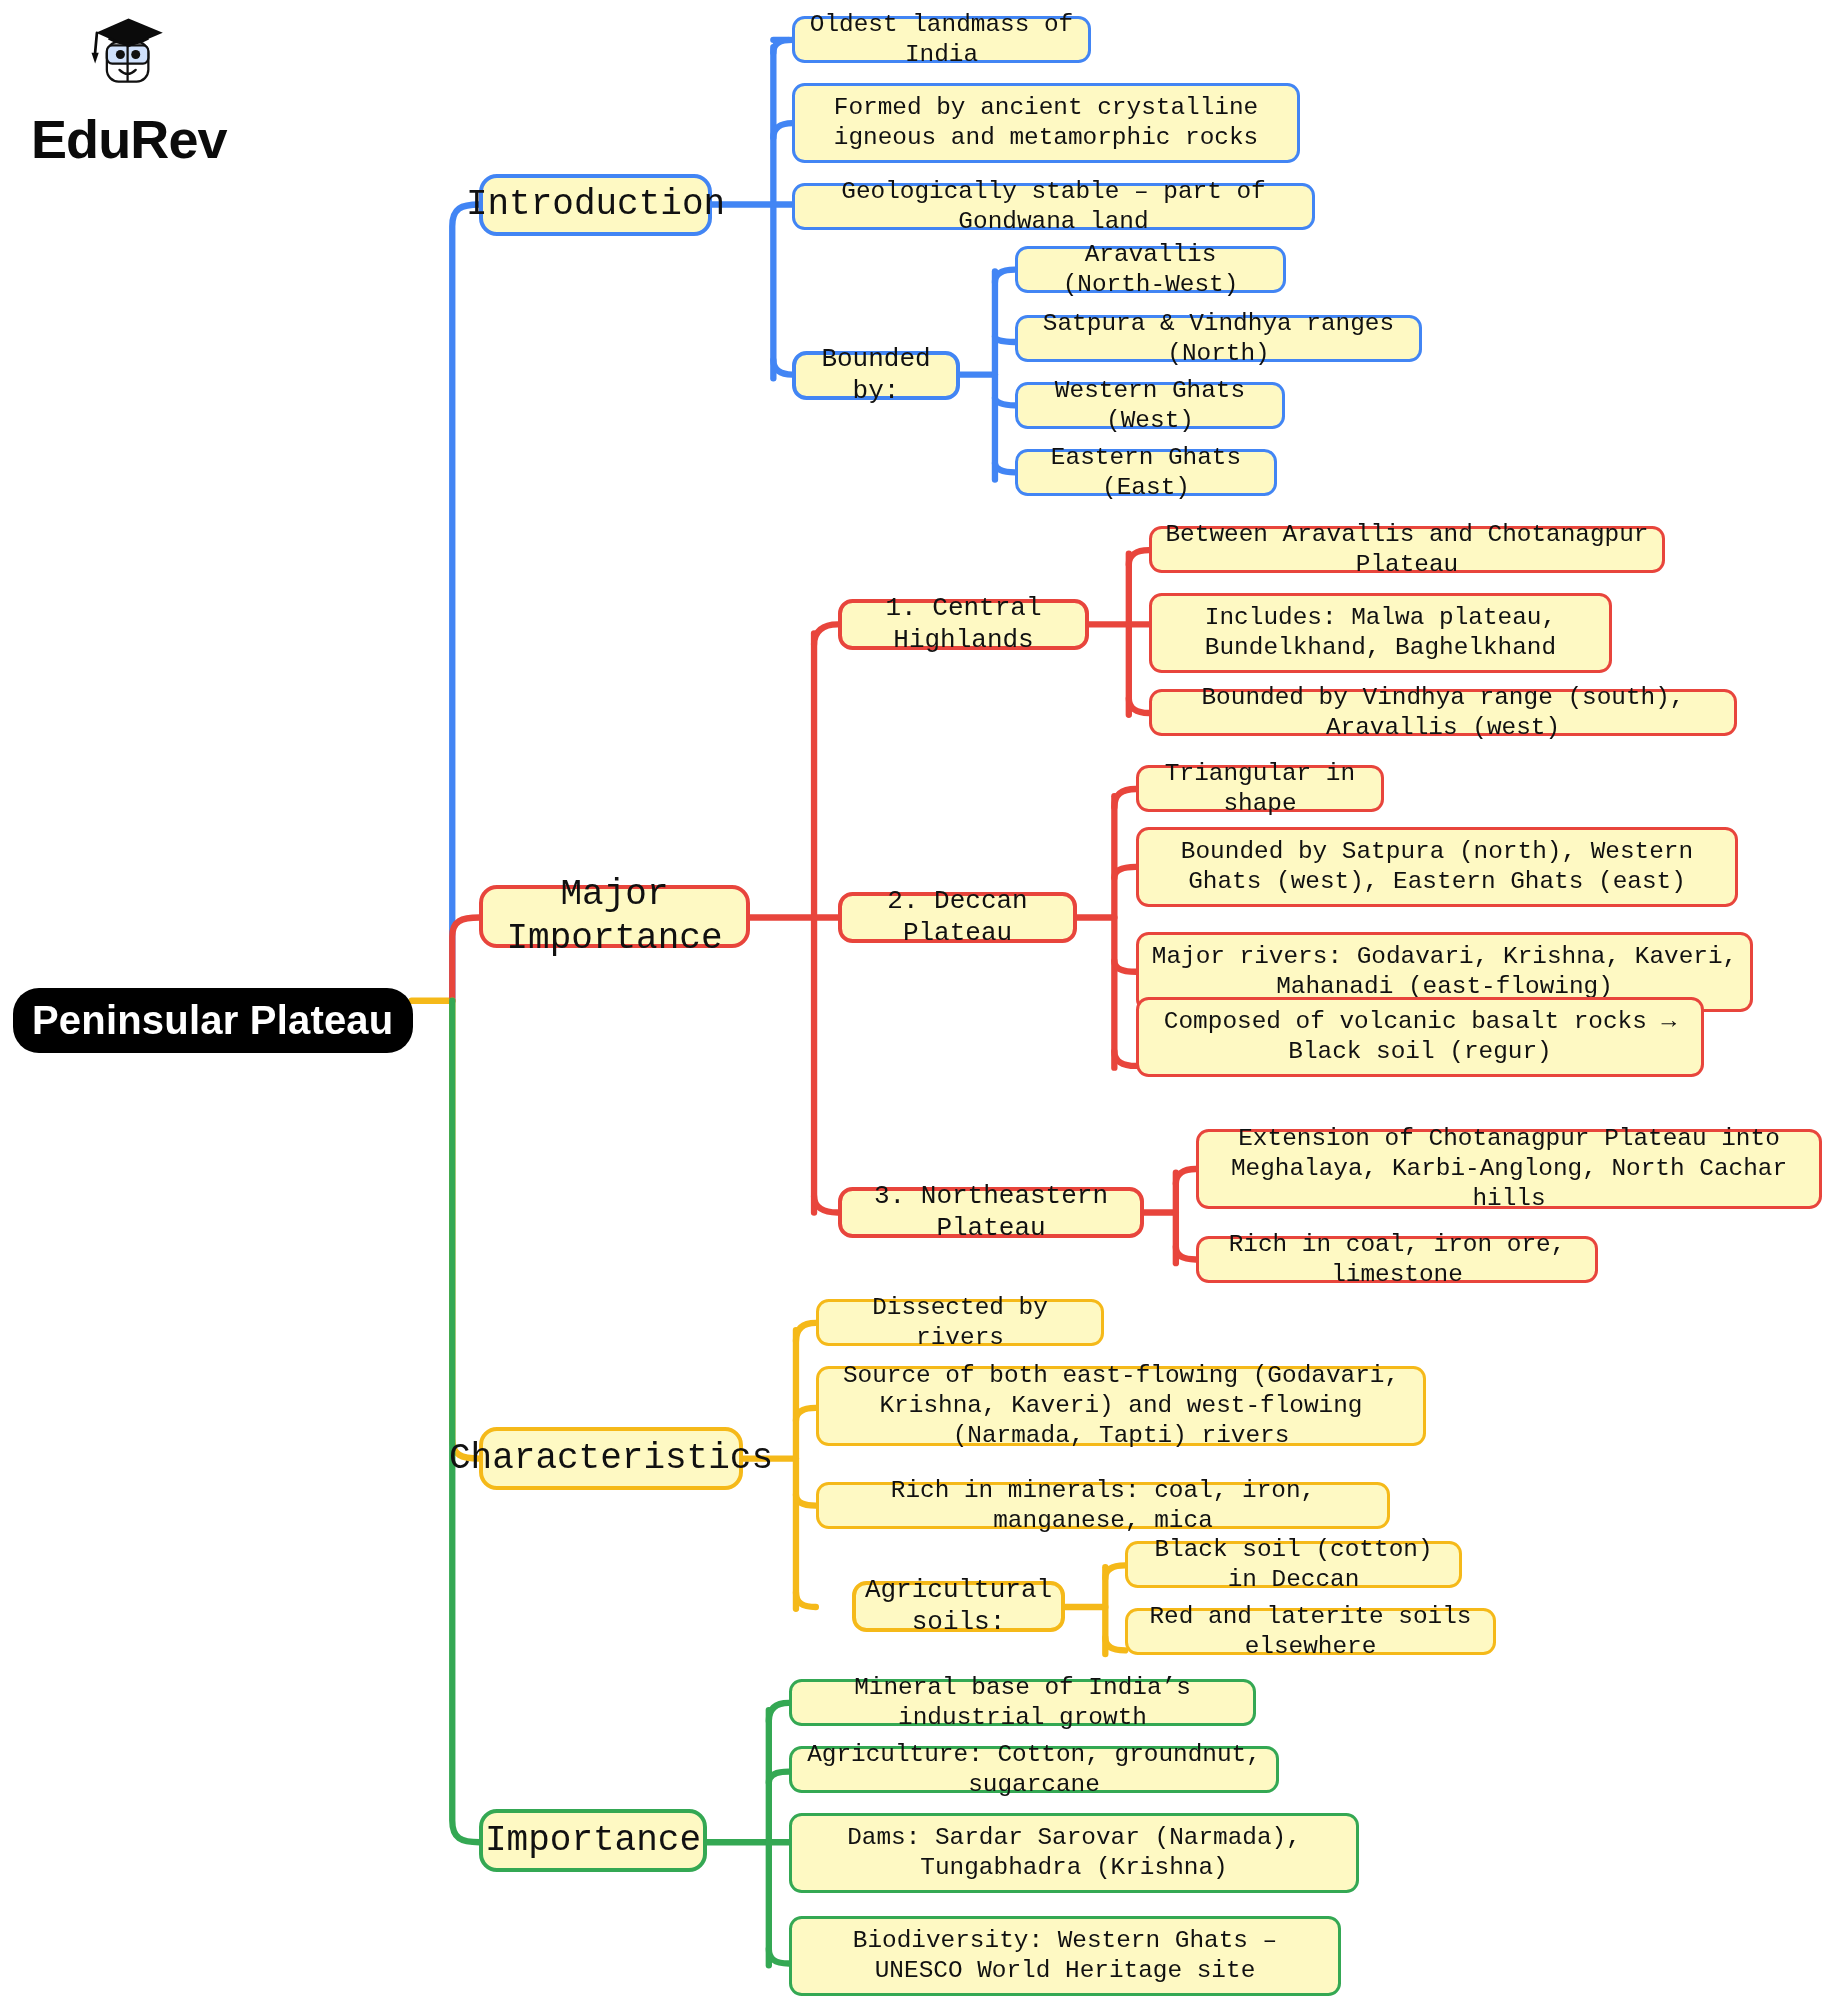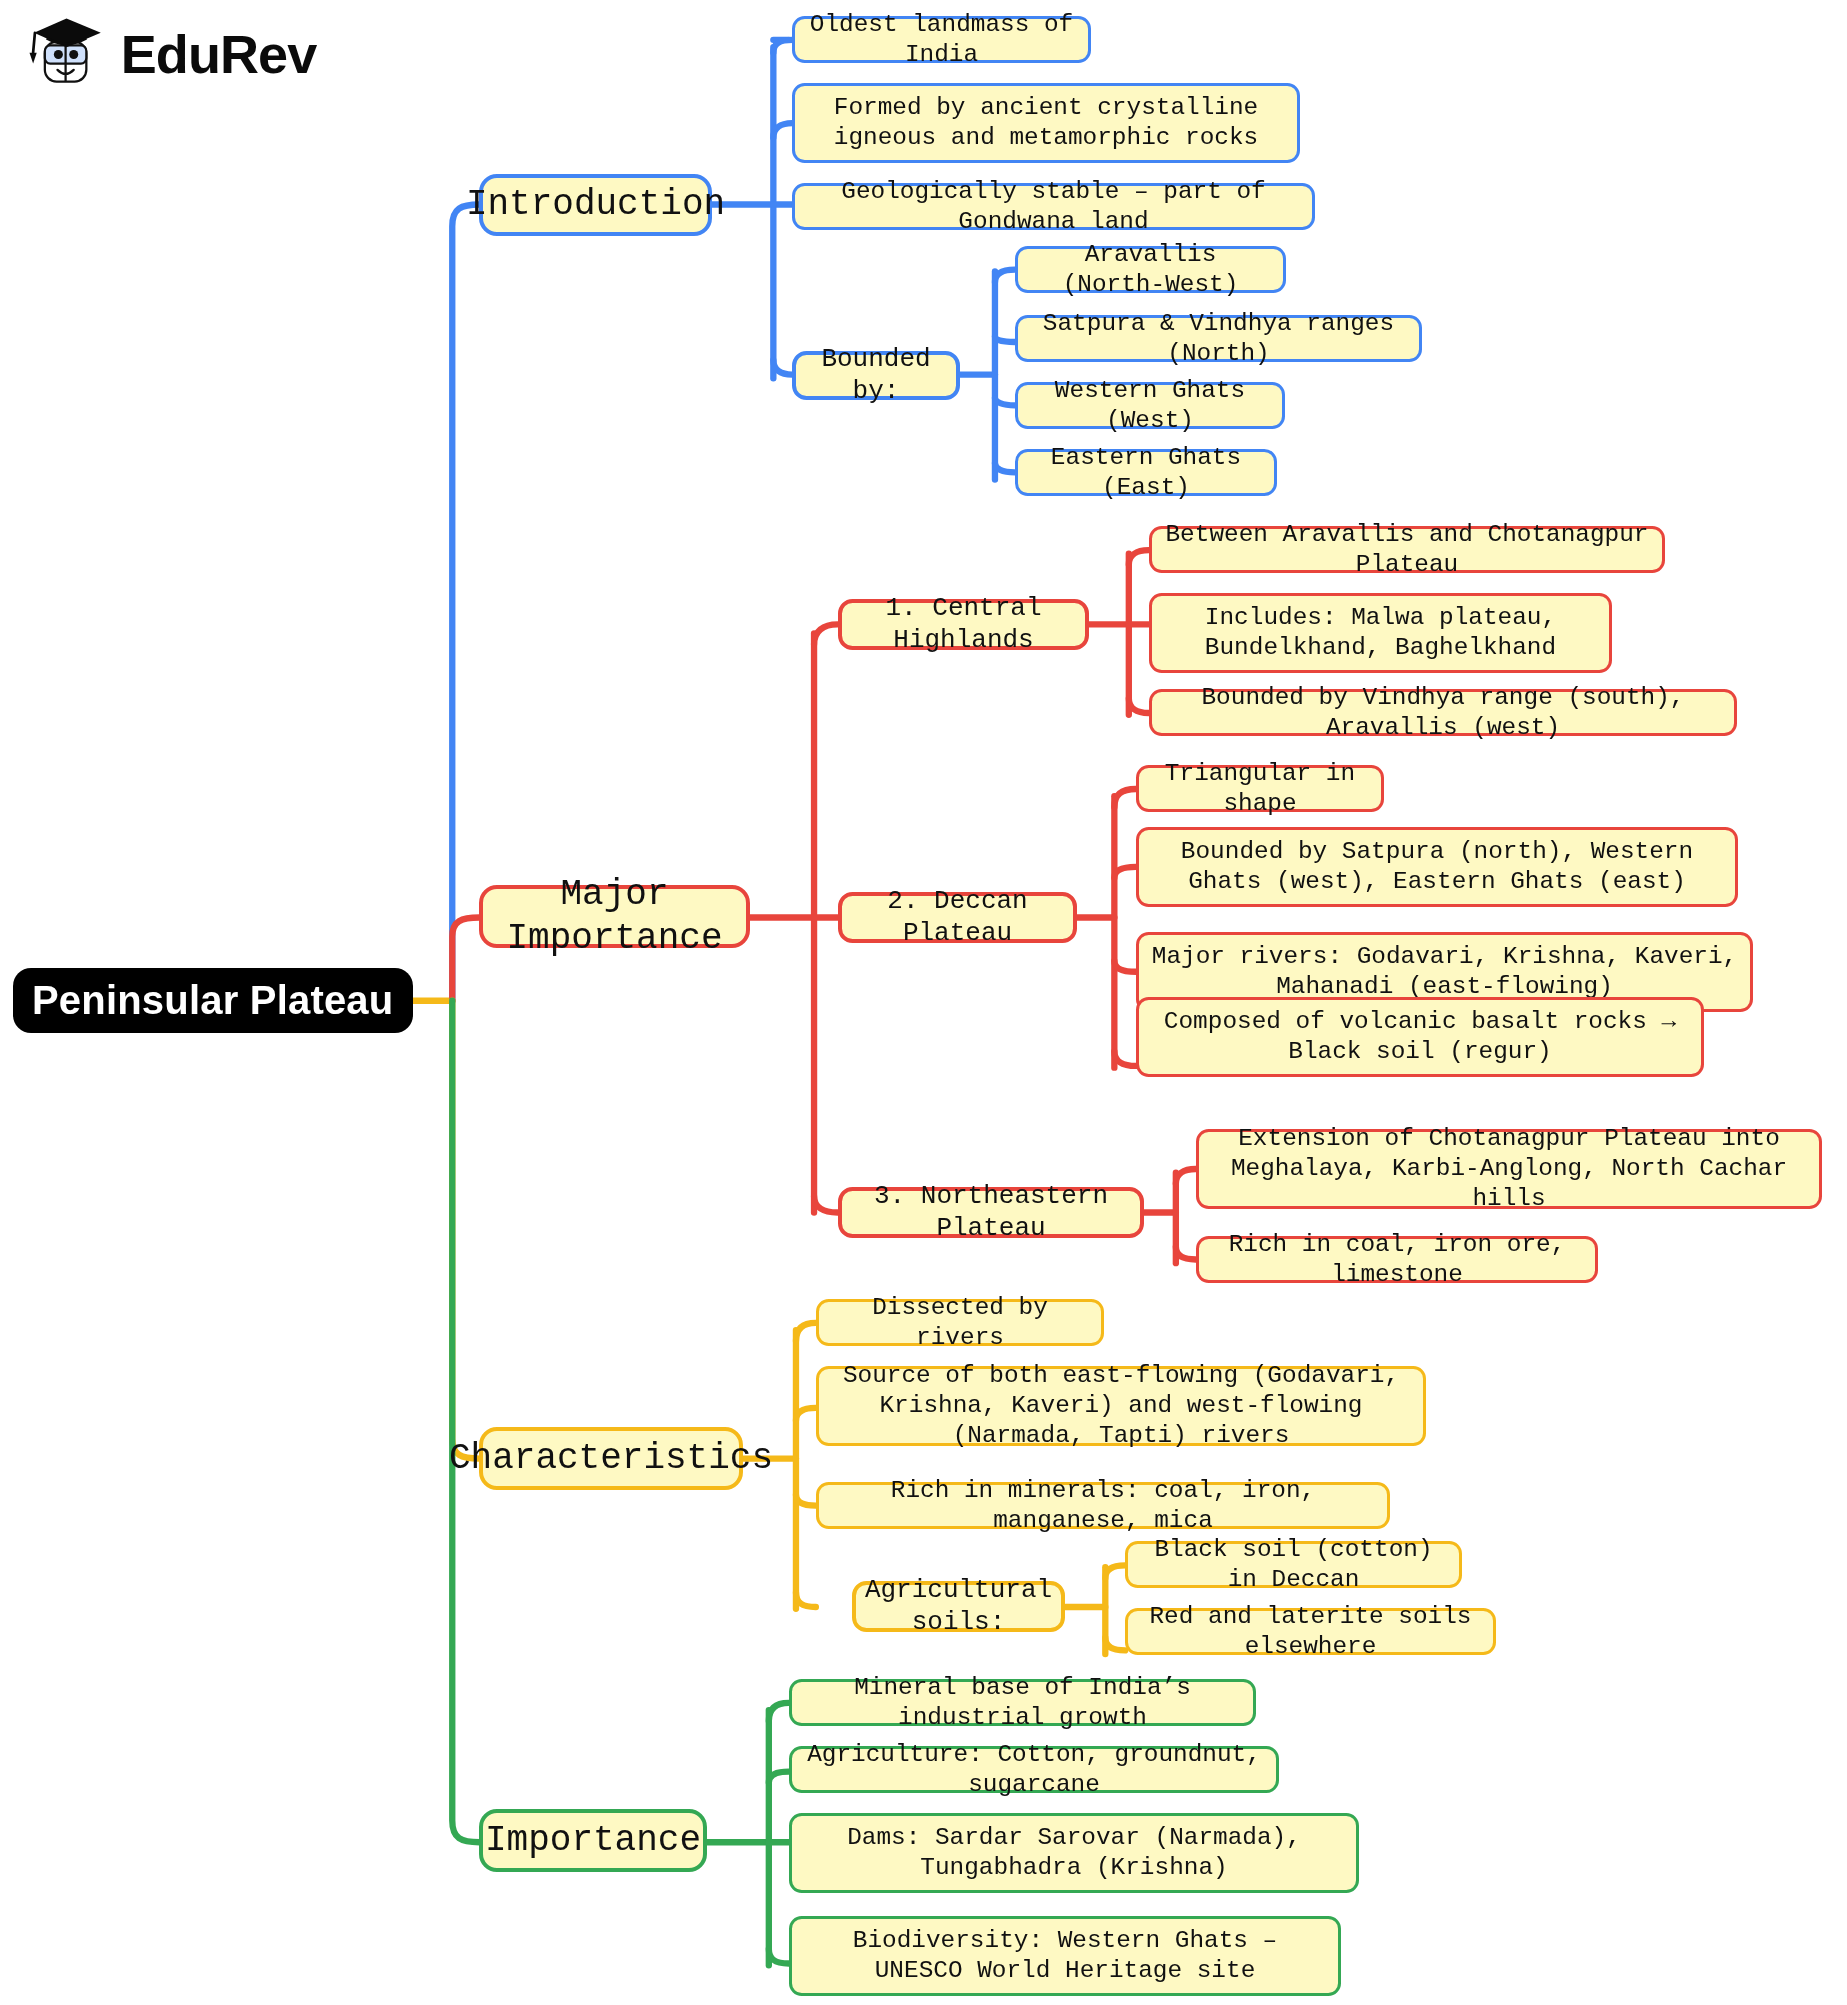--- a/index.html
+++ b/index.html
@@ -3,44 +3,44 @@
 <meta charset="utf-8">
 <style>
   html,body{margin:0;padding:0;background:#ffffff;}
   body{width:1847px;height:2006px;position:relative;overflow:hidden;
        font-family:"Liberation Sans", sans-serif;}
 
   #canvas{position:absolute;left:0;top:0;width:1847px;height:2006px;}
   svg.links{position:absolute;left:0;top:0;width:1847px;height:2006px;pointer-events:none;}
 
   
-  #logo{position:absolute;left:25px;top:12.7px;display:flex;align-items:center;gap:12.7px;}
+  #logo{position:absolute;left:31px;top:12.7px;display:flex;align-items:center;gap:12.7px;flex-direction:column;}
   #logo .mark{width:83px;height:83px;position:relative;}
   #logo .wordmark{font-size:54px;font-weight:bold;color:#0b0b0b;letter-spacing:-0.9px;
                   font-family:"Liberation Sans", sans-serif;}
 
   
   .node{position:absolute;box-sizing:border-box;background:#fef9c3;
         border-style:solid;border-width:3.6px;border-radius:12.7px;
         display:flex;align-items:center;justify-content:center;
         text-align:center;color:#111111;line-height:1.22;
         padding:3.6px 11px;font-family:Liberation Mono, monospace;}
   .node.leaf{font-size:24.4px;}
   .node.branch{font-size:36px;border-width:4.5px;border-radius:18px;}
   .node.sub{font-size:26px;border-width:4.5px;border-radius:14.5px;}
 
   .c-blue{border-color:#4285F4;}
   .c-red{border-color:#E8453C;}
   .c-yellow{border-color:#F5B919;}
   .c-green{border-color:#34A853;}
 
   #root{position:absolute;background:#000000;color:#ffffff;border:none;
-        border-radius:18px;font-size:40px;font-weight:bold;
+        border-radius:26px;font-size:40px;font-weight:bold;
         display:flex;align-items:center;justify-content:center;
-        letter-spacing:0.2px;}
+        letter-spacing:0.2px;margin-top:20px;}
 </style>
 </head>
 <body>
 
 <div id="canvas">
 
   <div id="logo">
     <div class="mark">
       <svg width="83" height="83" viewBox="0 0 92 92" aria-hidden="true">
 

